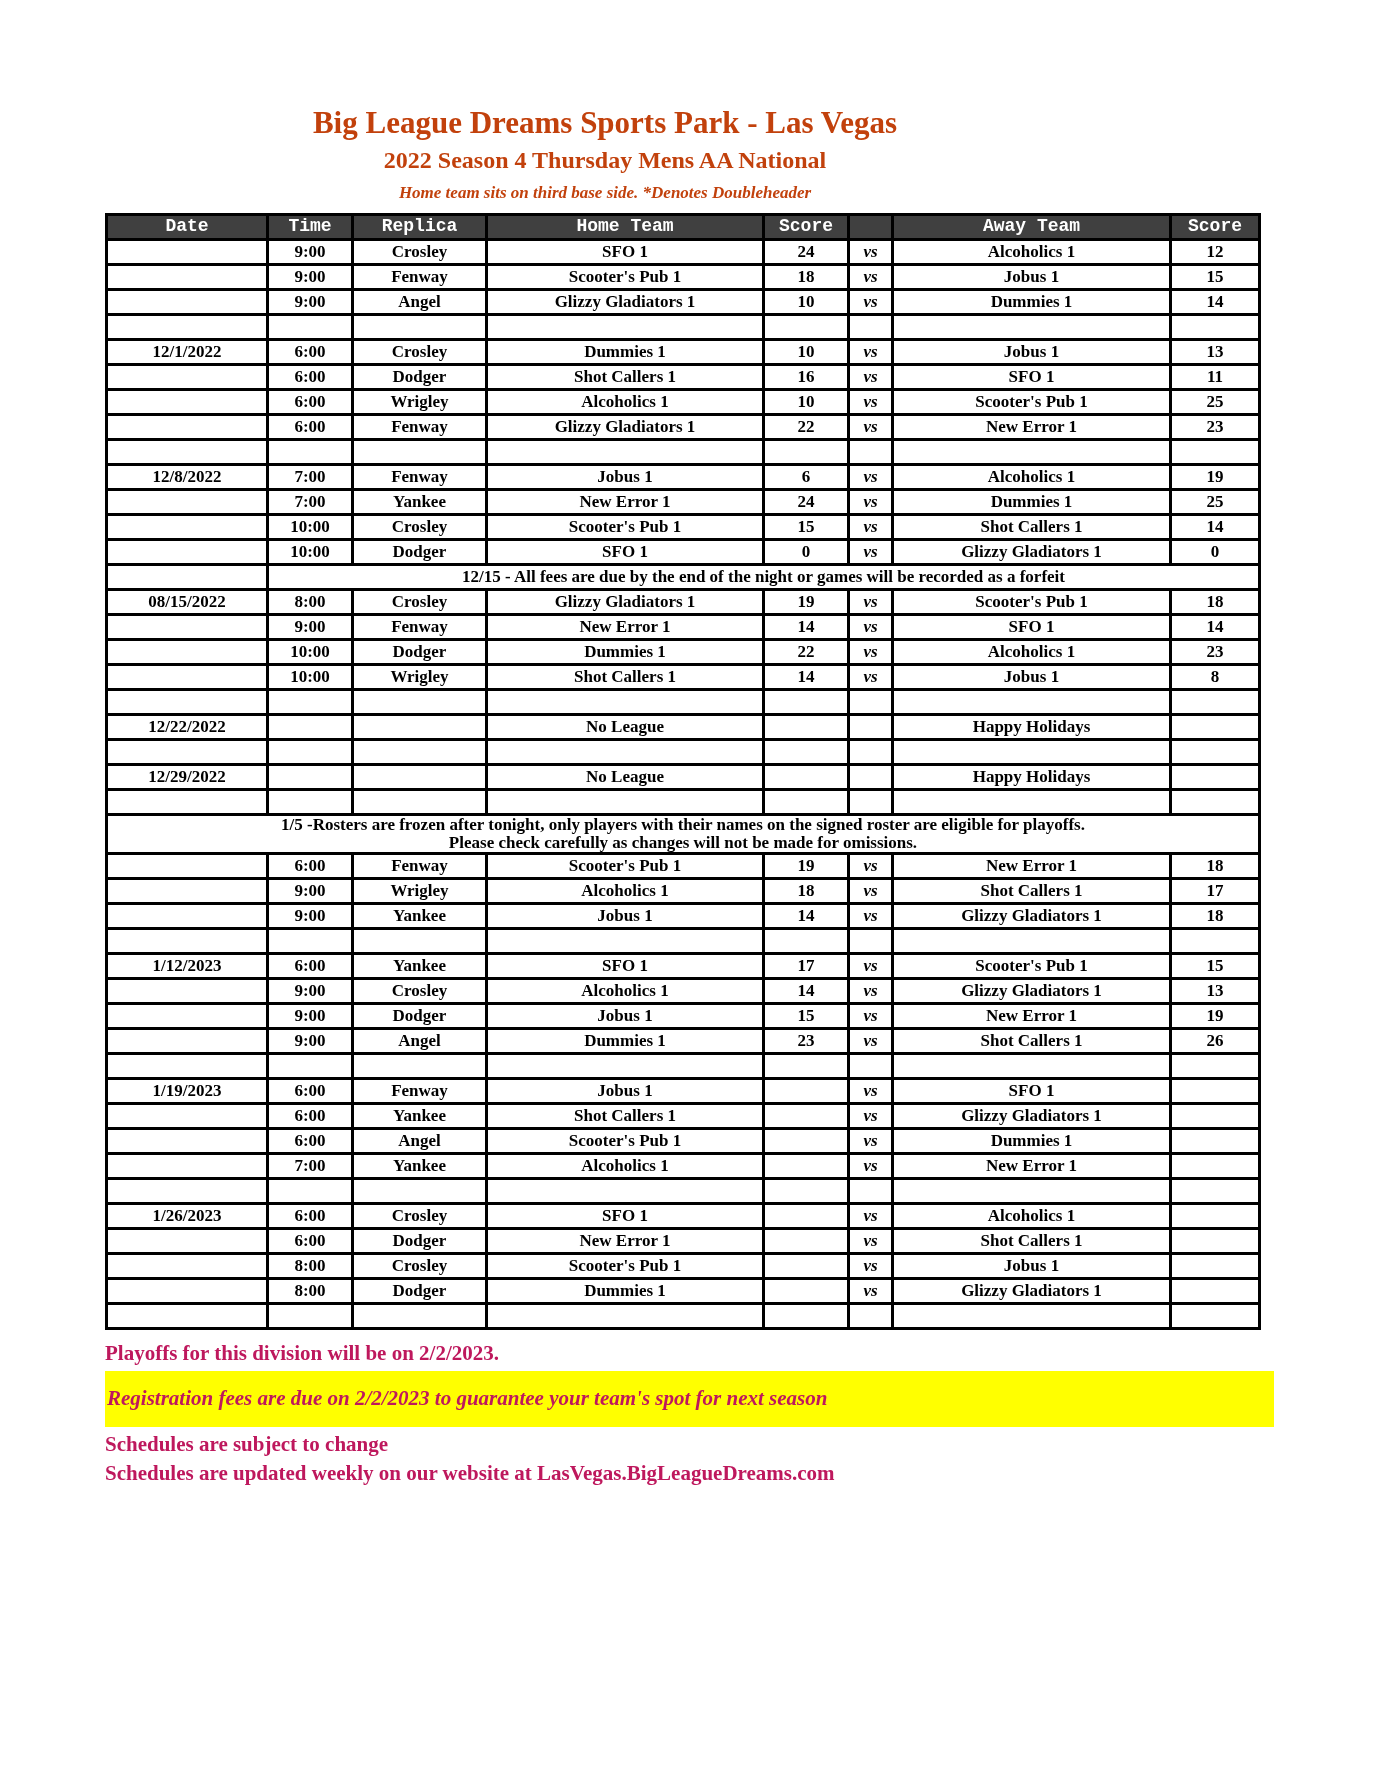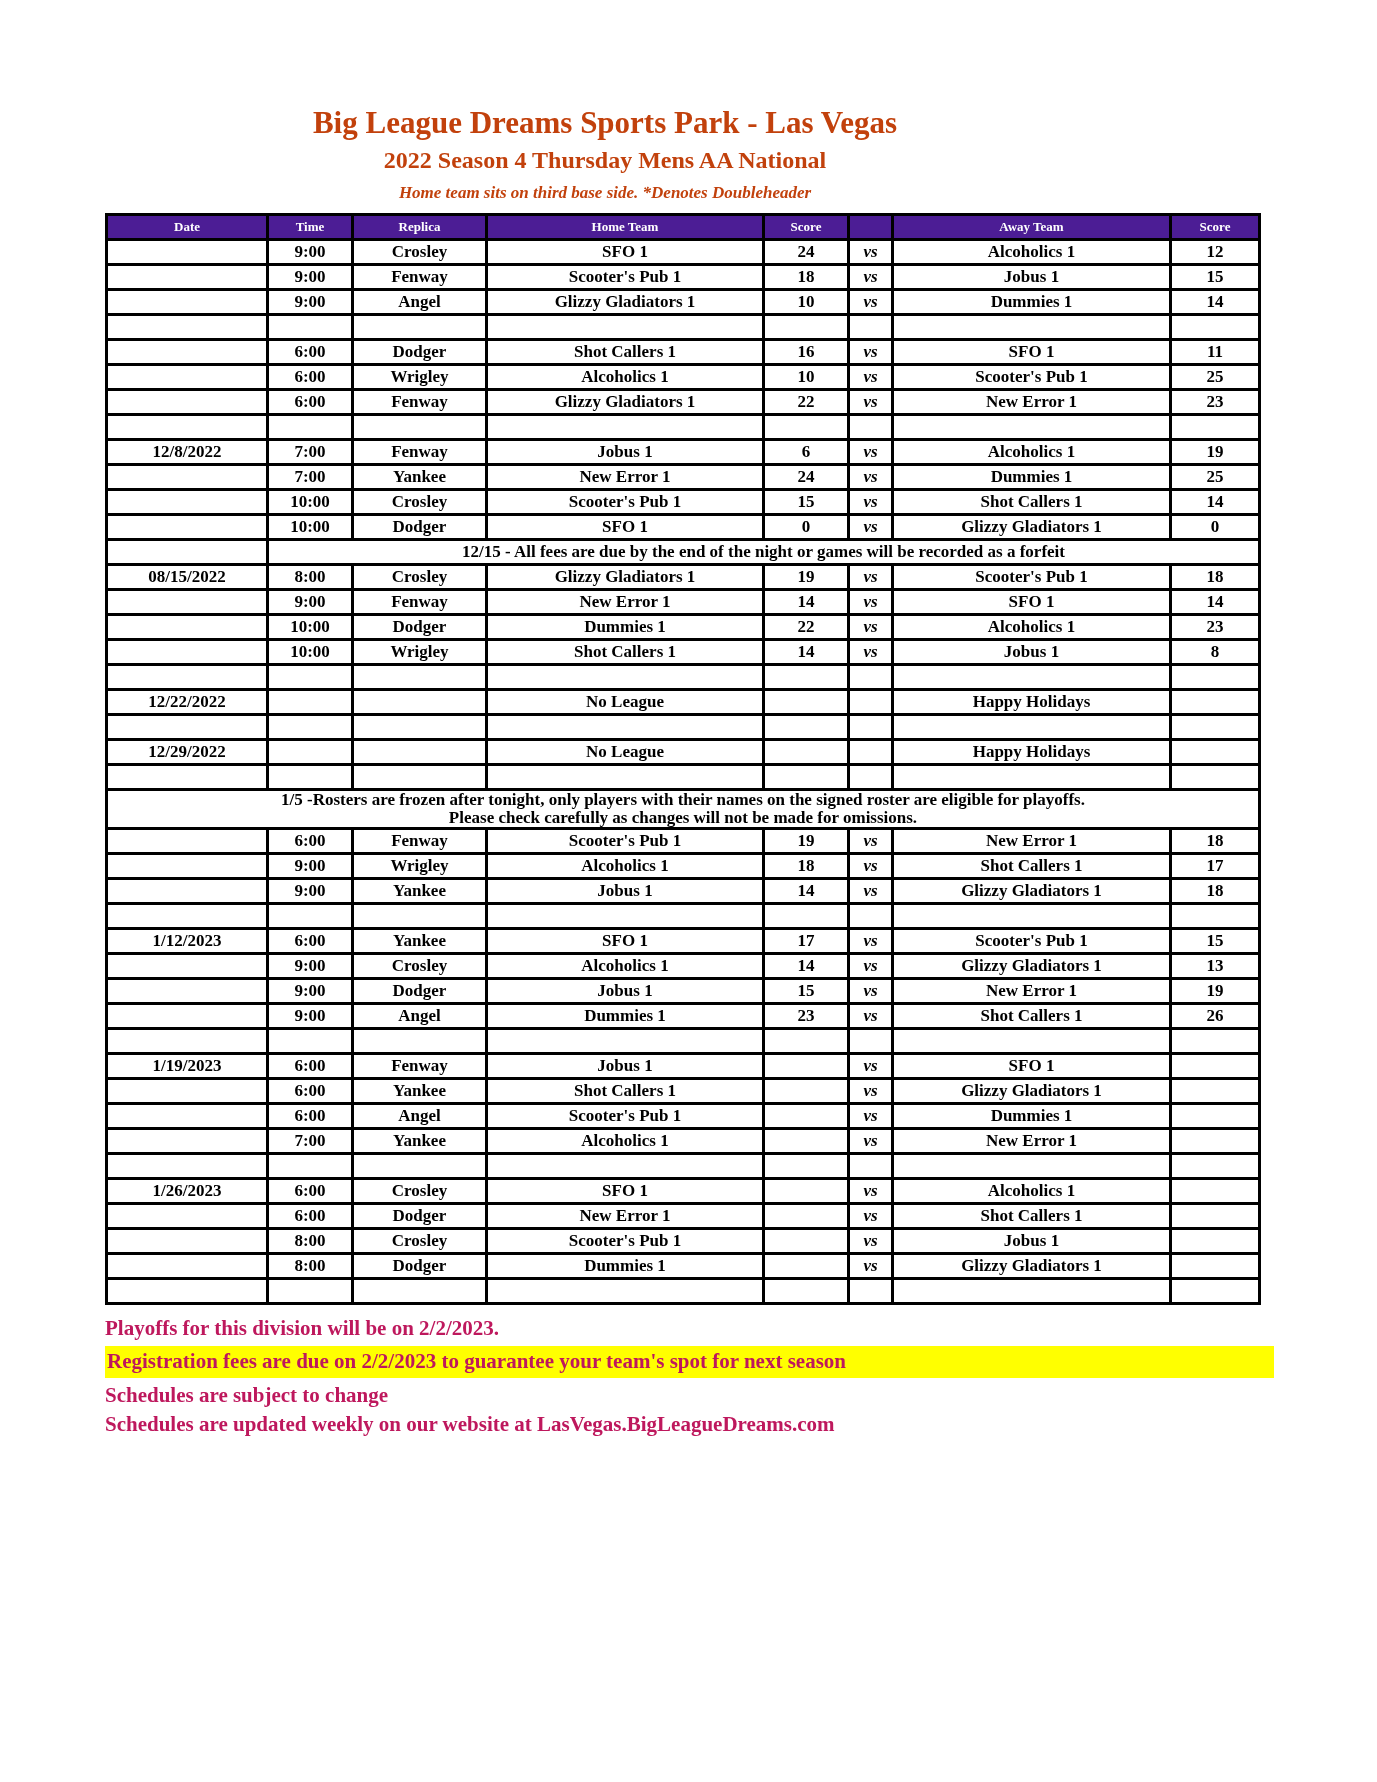--- a/index.html
+++ b/index.html
@@ -55,23 +55,24 @@
     vertical-align: middle;
     font-weight: bold;
     font-size: 17px;
     line-height: 1.05;
     overflow: hidden;
     white-space: nowrap;
     color: #000;
     background: #ffffff;
   }
   table.schedule th {
-    background: #4c1d95;
+    background: #404040;
     color: #ffffff;
-    font-size: 13px;
+    font-size: 18px;
+    font-family: Liberation Mono, monospace;
   }
   td.navy { background: #1a1a8f; }
   td.yellow { background: #ffff00; }
   td.vs-cell { font-style: italic; font-size: 15px; }
   td.banner-cell {
     background: #1a1a8f;
     color: #ffffff;
     font-size: 17px;
     text-align: center;
   }
@@ -90,21 +91,22 @@
     color: #be185d;
   }
   .footer-line {
     font-size: 21px;
     line-height: 1.12;
     margin: 6px 0;
     width: 1165px;
   }
   .footer-line.highlight {
     background: #ffff00;
-    padding: 4px 2px;
+    padding: 16px 2px;
+    font-style: italic;
   }
 </style>
 </head>
 <body>
 
 <div class="page">
 
   <div class="header-block">
     <div class="title">Big League Dreams Sports Park - Las Vegas</div>
     <div class="subtitle">2022 Season 4 Thursday Mens AA National</div>
@@ -169,20 +171,30 @@
           <td class="navy"></td>
           <td class="navy"></td>
           <td class="navy"></td>
           <td class="navy"></td>
           <td class="navy"></td>
           <td class="navy"></td>
           <td class="navy"></td>
           <td class="navy"></td>
         </tr>
         <tr>
+          <td>12/1/2022</td>
+          <td>6:00</td>
+          <td>Crosley</td>
+          <td>Dummies 1</td>
+          <td>10</td>
+          <td class="vs-cell">vs</td>
+          <td class="yellow">Jobus 1</td>
+          <td class="yellow">13</td>
+        </tr>
+        <tr>
           <td></td>
           <td>6:00</td>
           <td>Dodger</td>
           <td class="yellow">Shot Callers 1</td>
           <td class="yellow">16</td>
           <td class="vs-cell">vs</td>
           <td>SFO 1</td>
           <td>11</td>
         </tr>
         <tr>

